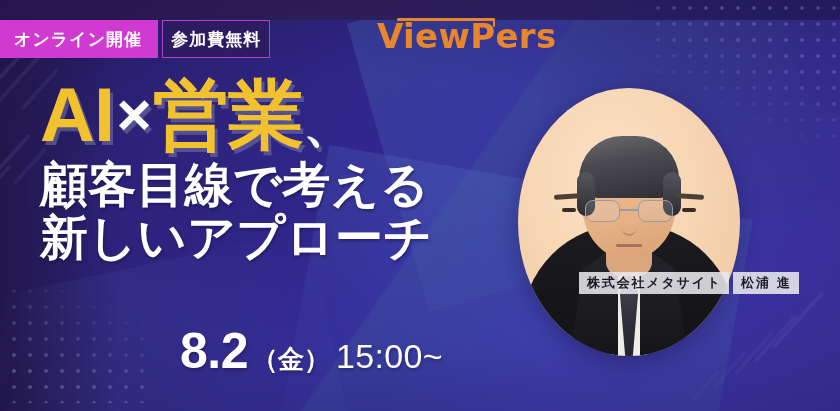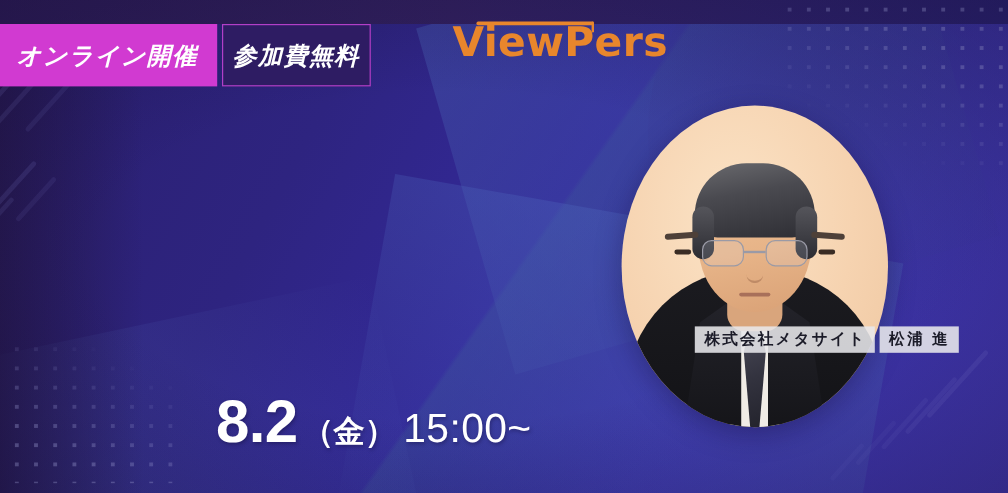--- a/index.html
+++ b/index.html
@@ -124,27 +124,26 @@
     left: 0; top: 20px;
     display: flex;
     align-items: stretch;
     height: 38px;
     z-index: 6;
   }
   .badge {
     display: flex;
     align-items: center;
     justify-content: center;
-    height: 52px;
-    font-size: 20px;
+    height: 38px;
+    font-size: 17px;
     font-weight: 700;
     letter-spacing: 0.06em;
     color: #ffffff;
     white-space: nowrap;
-    font-style: italic;
   }
   .badge-filled {
     background: #d13ad1;
     padding: 0 16px 0 14px;
   }
   .badge-outlined {
     background: #2e1c63;
     border: 1.5px solid #b23fc8;
     padding: 0 8px;
     margin-left: 4px;
@@ -462,20 +461,27 @@
     <div class="badge badge-outlined">参加費無料</div>
   </div>
 
   <div class="logo">
     <span class="logo-inner">
       <span class="logo-bar"></span>
       <span>ViewPers</span>
     </span>
   </div>
 
+  <div class="headline">
+    <div class="hl-line1">
+      <span class="hl-accent">AI</span><span class="hl-x">×</span><span class="hl-accent">営業</span><span class="hl-comma">、</span>
+    </div>
+    <div class="hl-line2">顧客目線で考える</div>
+    <div class="hl-line3">新しいアプローチ</div>
+  </div>
 
   <div class="dateline">
     <span class="date-num">8.2</span>
     <span class="date-dow">（金）</span>
     <span class="date-time">15:00~</span>
   </div>
 
   <div class="portrait">
     <div class="portrait-photo">
       <div class="p-suit"></div>

